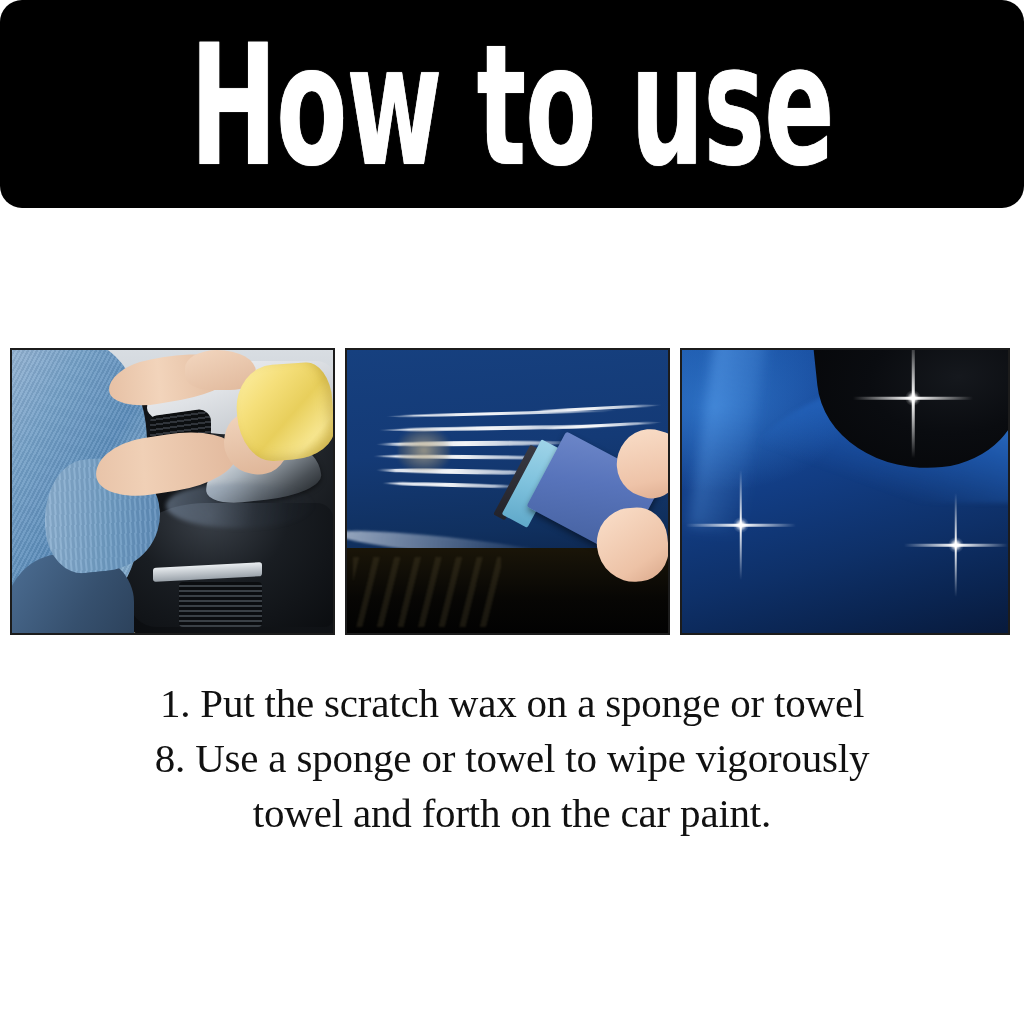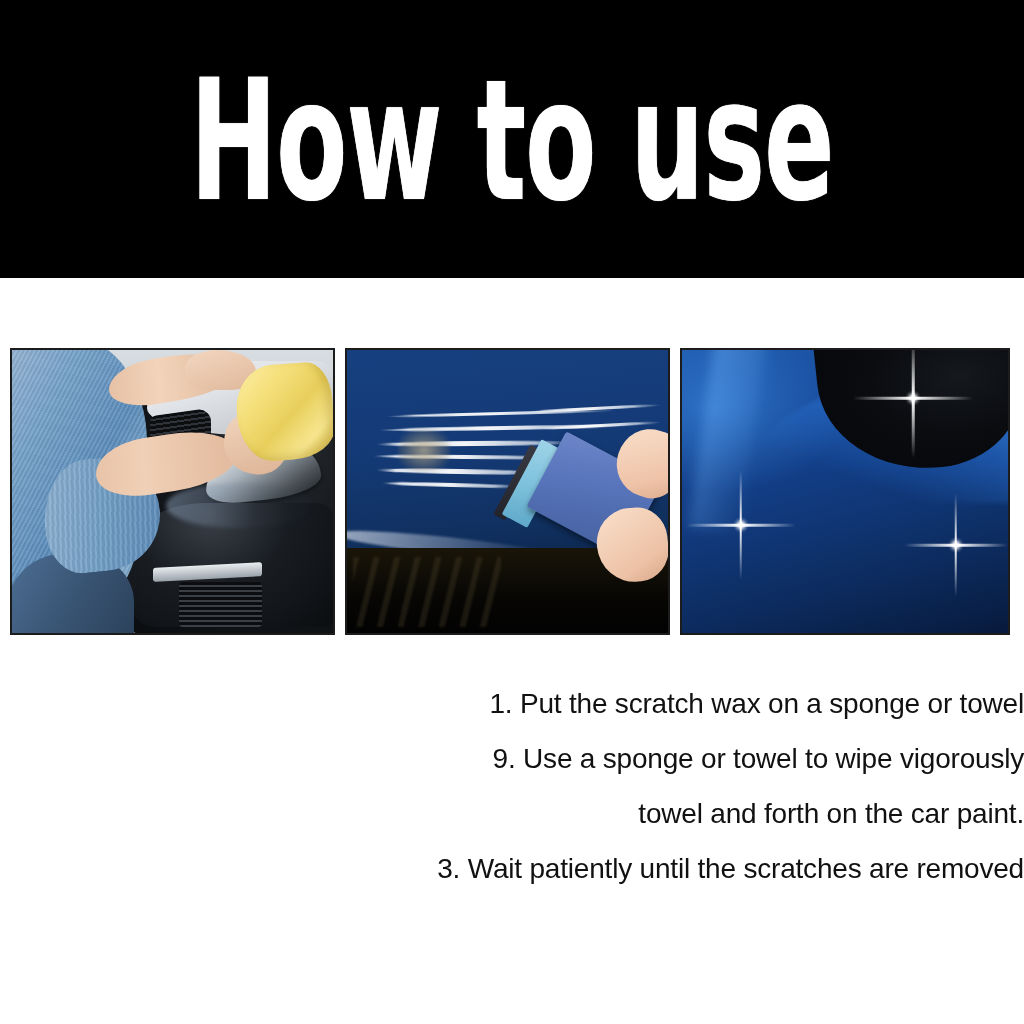--- a/index.html
+++ b/index.html
@@ -19,25 +19,26 @@
     height: 1024px;
     background: #ffffff;
   }
 
   
   .banner {
     position: absolute;
     left: 0;
     top: 0;
     width: 1024px;
-    height: 278px;
+    height: 208px;
     background: #000000;
     display: flex;
     align-items: center;
     justify-content: center;
+    border-radius: 22px;
   }
   .banner-title {
     color: #ffffff;
     font-family: "DejaVu Sans", sans-serif;
     font-weight: 700;
     font-size: 168px;
     line-height: 1;
     letter-spacing: -2px;
     transform: scaleX(0.62) translateY(2px);
     transform-origin: center center;
@@ -306,27 +307,26 @@
   
   .instructions {
     position: absolute;
     left: 0;
     top: 676px;
     width: 1024px;
     text-align: center;
     color: #000000;
   }
   .instr-line {
-    font-family: Liberation Sans, sans-serif;
-    font-size: 28px;
+    font-family: Liberation Serif, serif;
+    font-size: 41px;
     line-height: 55px;
     letter-spacing: -0.2px;
     white-space: nowrap;
     color: #111111;
-    text-align: right;
   }
 </style>
 </head>
 <body>
 
 <div class="page">
 
   <div class="banner">
     <div class="banner-title">How to use</div>
   </div>
@@ -400,18 +400,17 @@
         <i style="width:104px;"></i>
           <b style="height:104px;"></b>
           <s></s>
       </div>
     </div>
 
   </div>
 
   <div class="instructions">
     <div class="instr-line">1. Put the scratch wax on a sponge or towel</div>
-    <div class="instr-line">9. Use a sponge or towel to wipe vigorously</div>
+    <div class="instr-line">8. Use a sponge or towel to wipe vigorously</div>
     <div class="instr-line">towel and forth on the car paint.</div>
-    <div class="instr-line">3. Wait patiently until the scratches are removed</div>
   </div>
 
 </div>
 
 </body></html>

